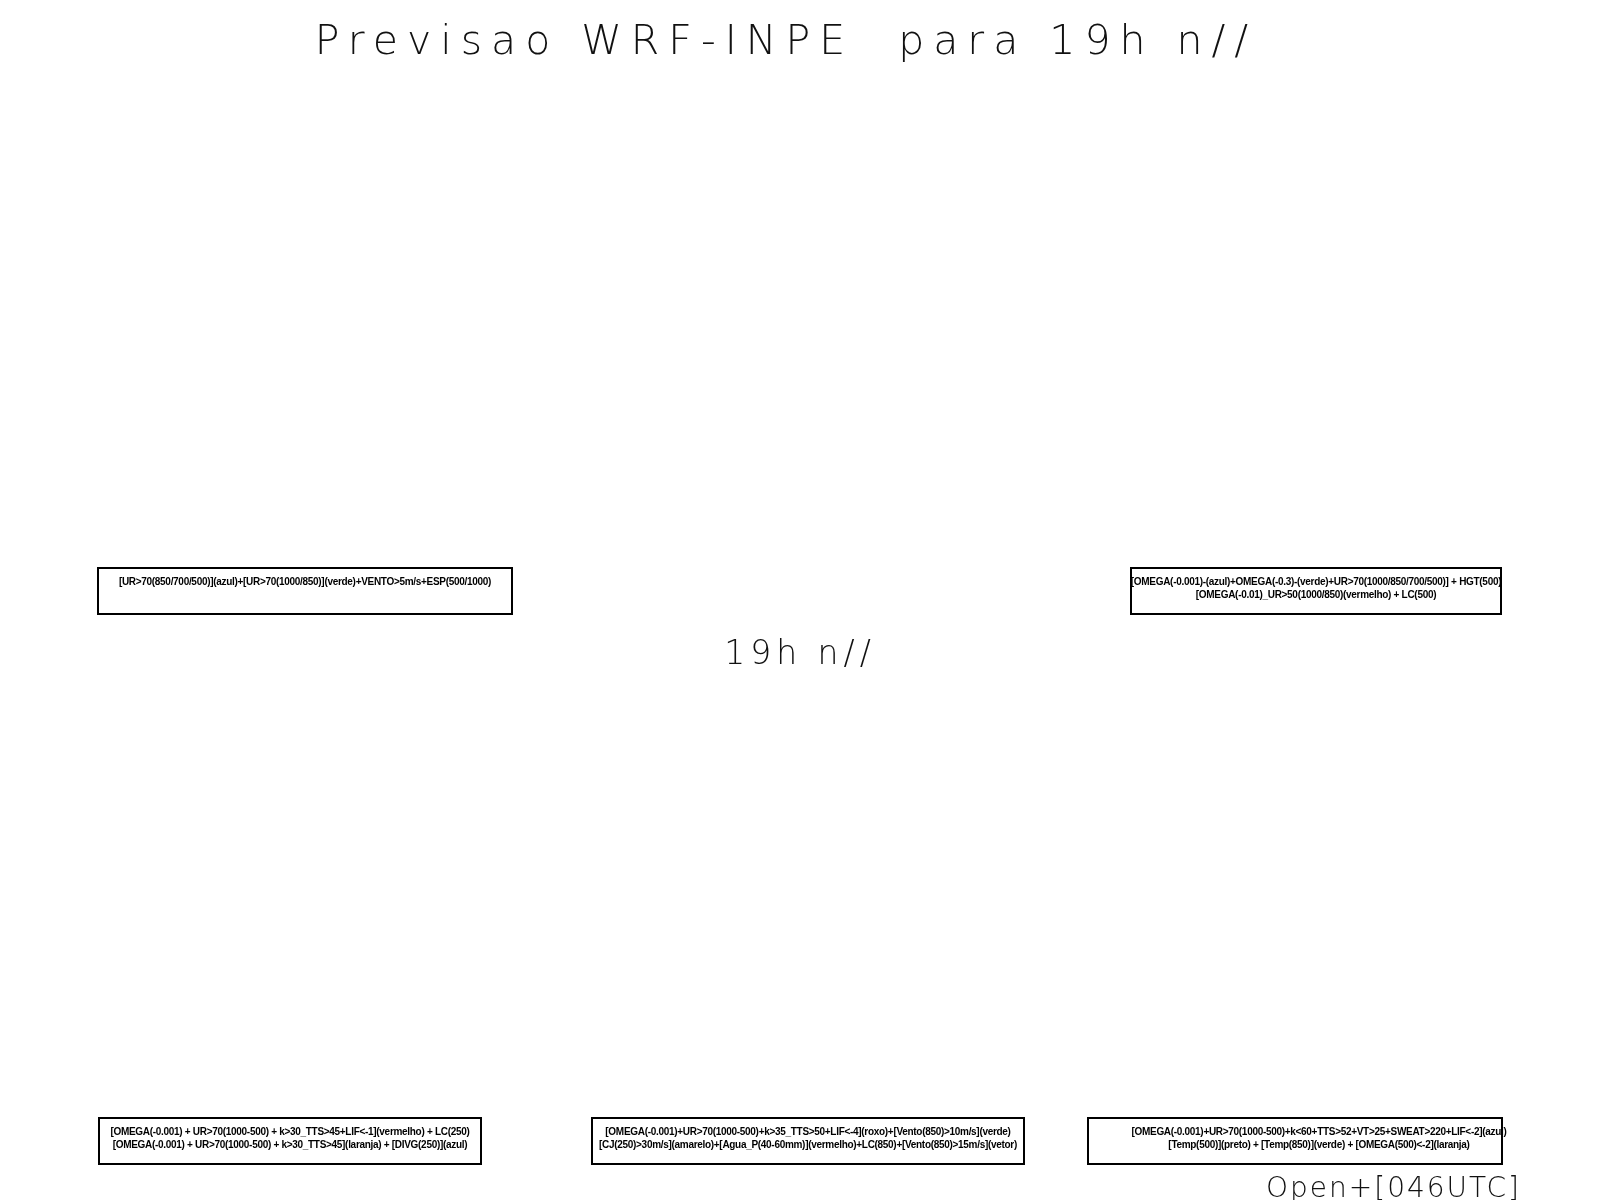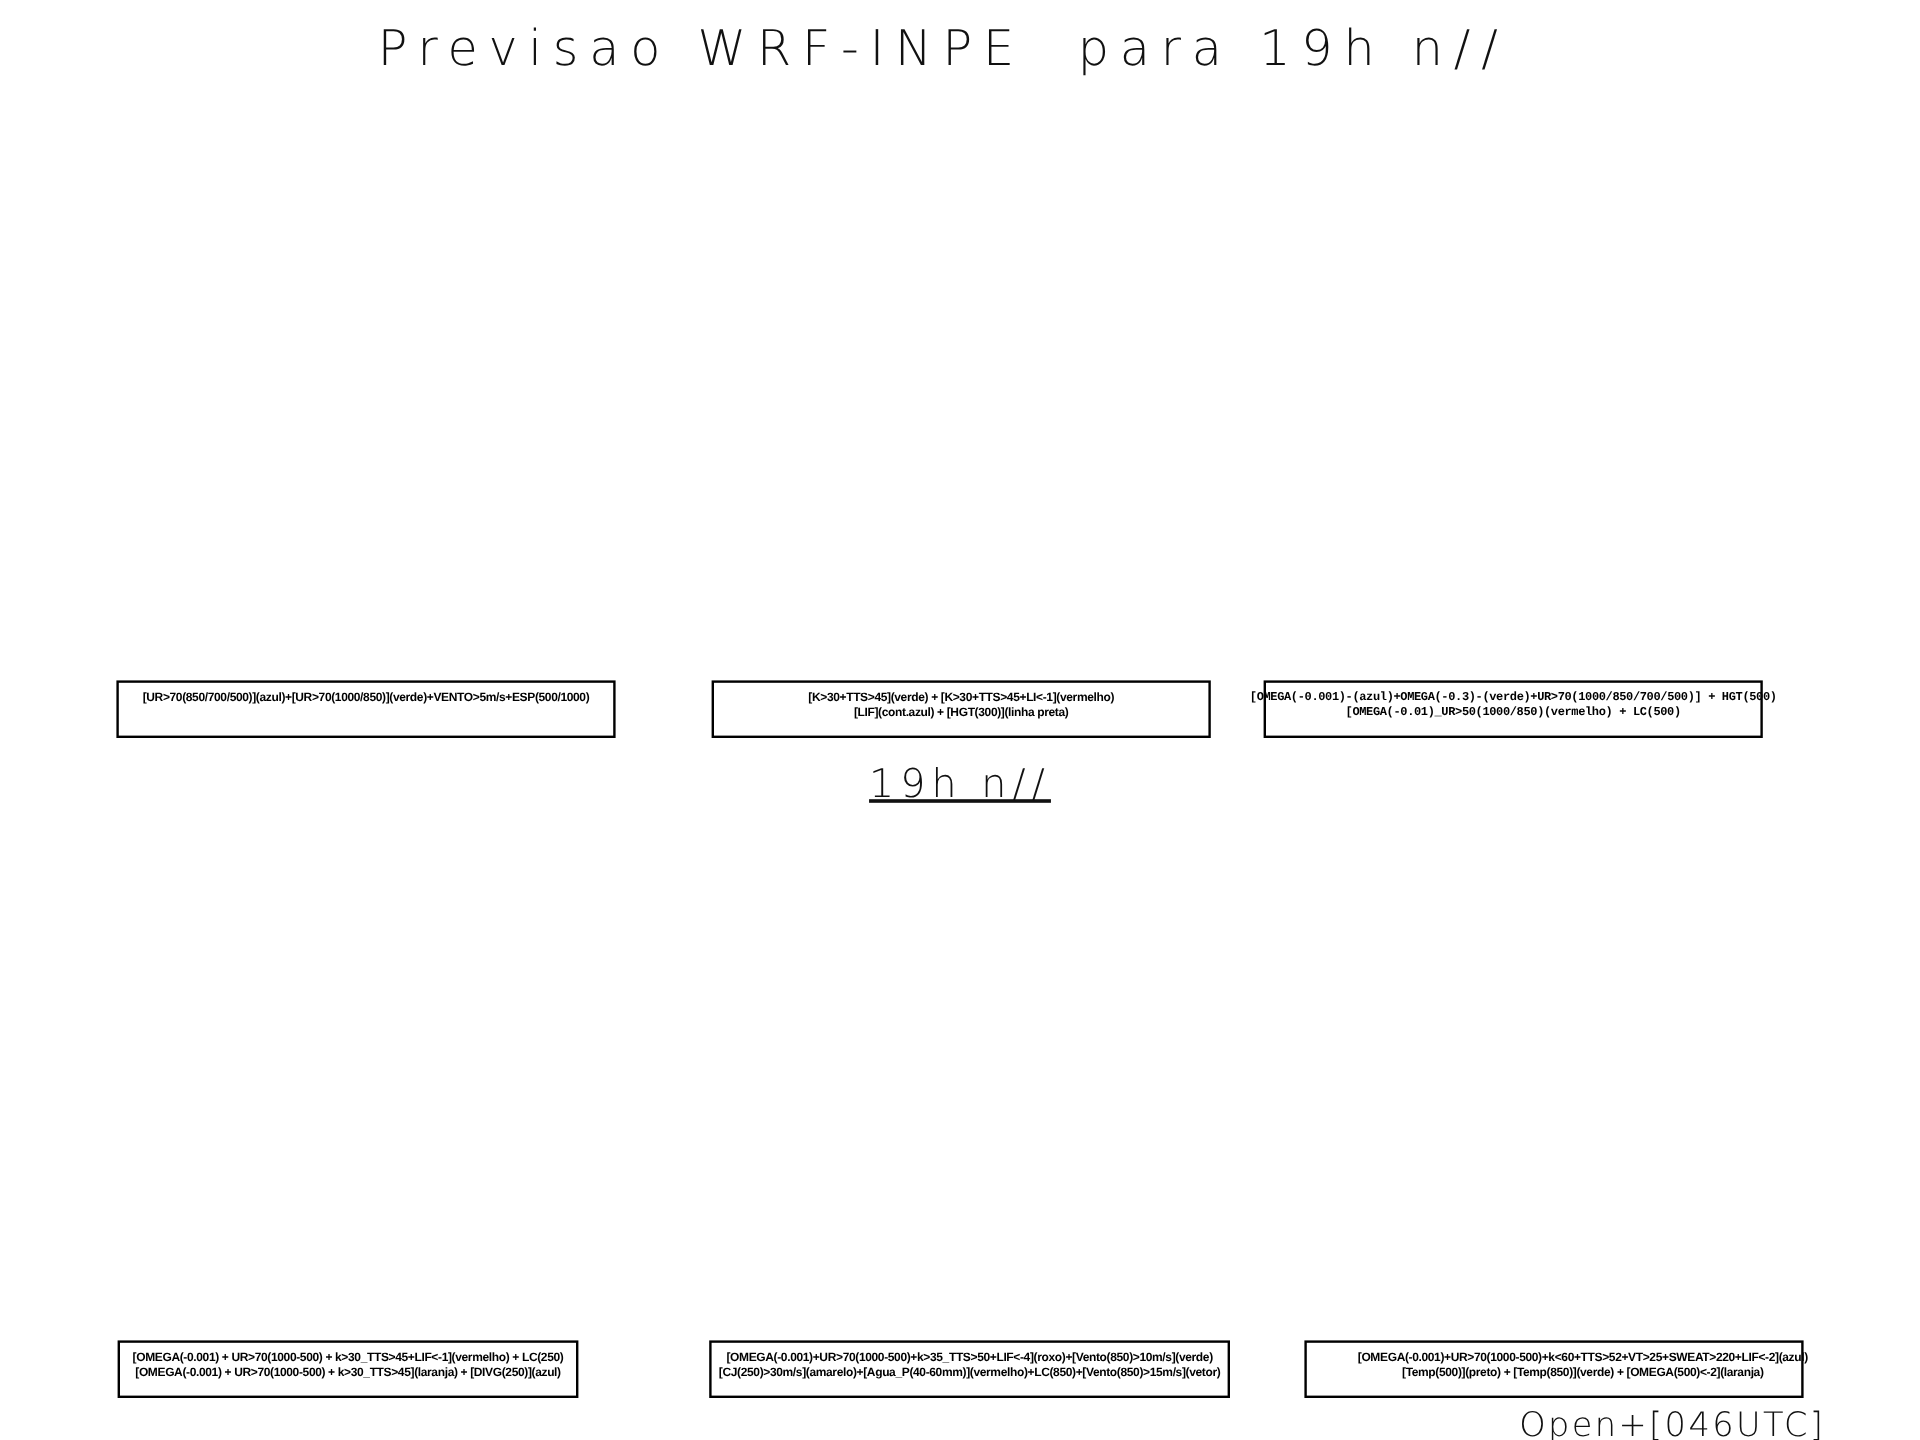--- a/index.html
+++ b/index.html
@@ -37,21 +37,20 @@
     transform: translateX(-14px);
   }
   .center-label {
     position: absolute;
     top: 633px;
     left: 0;
     width: 1600px;
     text-align: center;
     font-size: 33px;
     letter-spacing: 5px;
-    text-decoration: underline;
   }
   .footer-label {
     position: absolute;
     top: 1171px;
     left: 1266px;
     font-size: 28px;
     letter-spacing: 2px;
   }
   
   .legend-box {
@@ -71,40 +70,36 @@
     display: block;
     font-size: 10px;
     font-weight: 700;
     line-height: 13px;
     letter-spacing: -0.3px;
     white-space: nowrap;
     color: #000000;
   }
   .pos-tl { left: 97px;  top: 567px; width: 416px; }
   .pos-tm { left: 593px; top: 567px; width: 416px; }
-  .pos-tr { left: 1053px; top: 567px; width: 416px; font-family: Liberation Mono, monospace; }
+  .pos-tr { left: 1130px; top: 567px; width: 372px; }
   .pos-bl { left: 98px;  top: 1117px; width: 384px; }
   .pos-bm { left: 591px; top: 1117px; width: 434px; }
   .pos-br { left: 1087px; top: 1117px; width: 416px; padding-left: 48px; }
 </style>
 </head>
 <body>
 
 <div class="sheet">
 
   <div class="plotter-text page-title">Previsao WRF-INPE  para 19h n//</div>
 
   <div class="legend-box pos-tl">
     <span class="legend-line">[UR&gt;70(850/700/500)](azul)+[UR&gt;70(1000/850)](verde)+VENTO&gt;5m/s+ESP(500/1000)</span>
   </div>
 
-  <div class="legend-box pos-tm">
-    <span class="legend-line">[K&gt;30+TTS&gt;45](verde) + [K&gt;30+TTS&gt;45+LI&lt;-1](vermelho)</span>
-    <span class="legend-line">[LIF](cont.azul) + [HGT(300)](linha preta)</span>
-  </div>
 
   <div class="legend-box pos-tr">
     <span class="legend-line">[OMEGA(-0.001)-(azul)+OMEGA(-0.3)-(verde)+UR&gt;70(1000/850/700/500)] + HGT(500)</span>
     <span class="legend-line">[OMEGA(-0.01)_UR&gt;50(1000/850)(vermelho) + LC(500)</span>
   </div>
 
   <div class="plotter-text center-label">19h n//</div>
 
   <div class="legend-box pos-bl">
     <span class="legend-line">[OMEGA(-0.001) + UR&gt;70(1000-500) + k&gt;30_TTS&gt;45+LIF&lt;-1](vermelho) + LC(250)</span>

